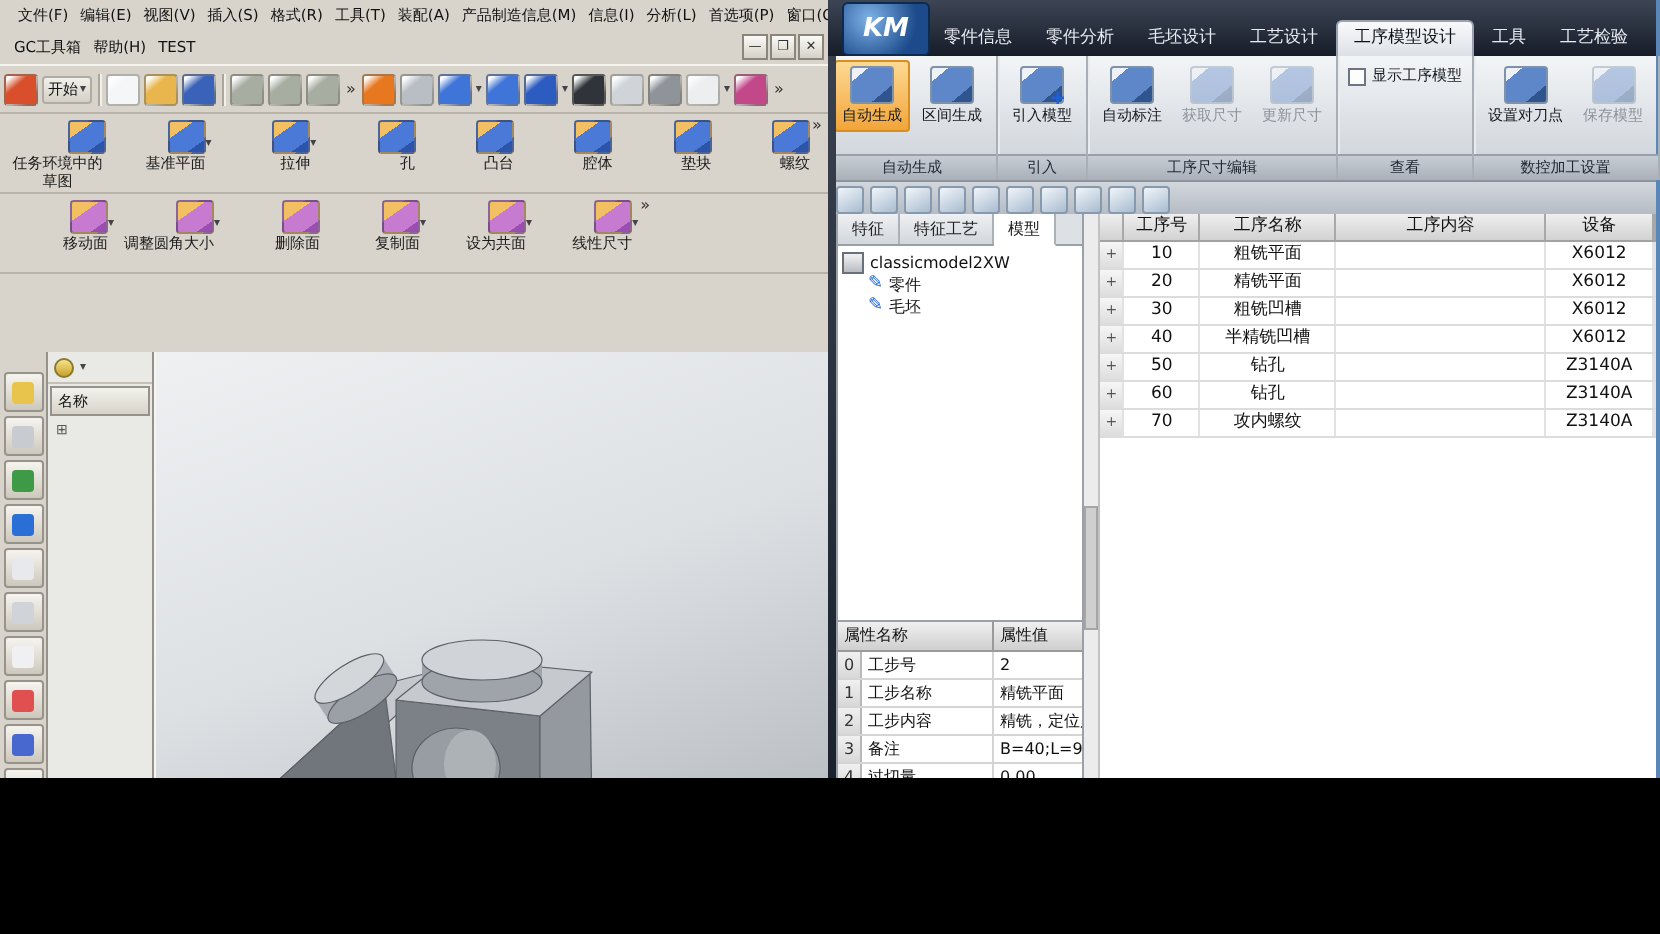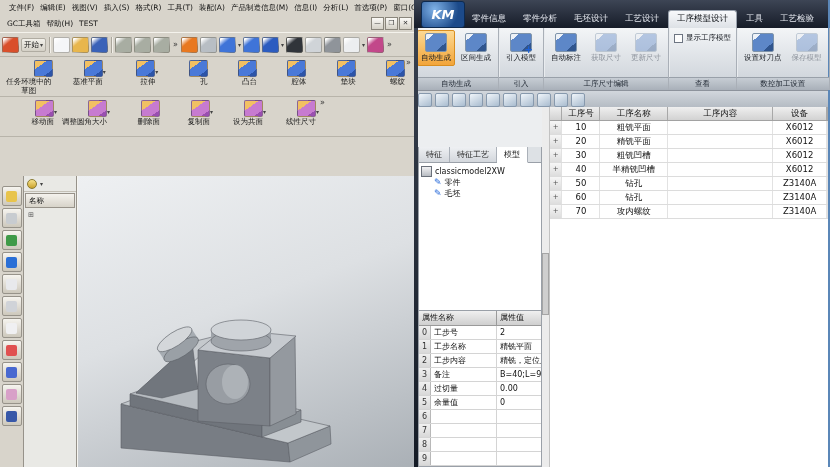--- a/index.html
+++ b/index.html
@@ -1,16 +1,16 @@
 <!DOCTYPE html>
 <html><head>
 <meta charset="utf-8">
 <style>
   html,body{margin:0;padding:0;background:#000;}
-  #screen{position:relative;width:830px;height:467px;overflow:hidden;
+  #screen{position:relative;width:830px;height:389px;overflow:hidden;
     font-family:"DejaVu Sans","Liberation Sans",sans-serif;color:#111;
     -webkit-font-smoothing:antialiased;}
   
   #app-left{position:absolute;left:0;top:0;width:414px;height:467px;background:#d8d4cb;}
   .menubar{height:16px;display:flex;align-items:center;font-size:7.5px;
     background:#d8d4cb;white-space:nowrap;overflow:hidden;}
   .menubar .appico{width:12px;height:11px;margin:0 3px;border-radius:2px;
     background:linear-gradient(135deg,#4a8fe0 40%,#2a5cb0 40% 70%,#e8b64c 70%);}
   .menu-item{padding:0 3px;cursor:default;}
   .menubar2{height:16px;display:flex;align-items:center;font-size:7.5px;background:#d8d4cb;position:relative;}
@@ -74,21 +74,21 @@
   .rbtn.disabled .ri{opacity:.4;}
   .ri .plus{position:absolute;right:-2px;bottom:-3px;color:#1d62d8;font-size:10px;font-weight:bold;line-height:8px;}
   .chkrow{display:flex;align-items:center;gap:3px;font-size:7.5px;padding:3px 2px;color:#14181f;white-space:nowrap;}
   .chk{width:7px;height:7px;border:1px solid #6d7582;background:#fdfdfd;}
   #minibar{height:17px;background:linear-gradient(#d2d7dd,#b3bac2);display:flex;align-items:center;
     padding-left:4px;gap:3px;border-bottom:1px solid #969ca4;}
   .mico{width:12px;height:12px;border-radius:2px;border:1px solid #8799ad;
     background:linear-gradient(150deg,#f0f5fa,#a9bccf);}
   #redge{position:absolute;left:0;top:28px;width:4px;bottom:0;background:linear-gradient(#39414f,#141b26);}
   #rmain{position:absolute;left:4px;top:107px;right:0;bottom:0;display:flex;background:#eceef0;}
-  #lpanel{width:124px;display:flex;flex-direction:column;background:#fff;border:1px solid #9aa0a8;border-top:none;box-sizing:border-box;margin-top:40px;}
+  #lpanel{width:124px;display:flex;flex-direction:column;background:#fff;border:1px solid #9aa0a8;border-top:none;box-sizing:border-box;}
   #ltabs{height:15px;display:flex;background:#dde1e5;border-bottom:1px solid #9aa0a8;font-size:8px;}
   .ltab{padding:0 7px;display:flex;align-items:center;border-right:1px solid #abb1b9;color:#222;background:linear-gradient(#eef0f3,#d3d7dc);}
   .ltab.active{background:#fff;border-bottom:1px solid #fff;margin-bottom:-1px;}
   #tree{flex:1;font-size:8px;padding:3px 2px;overflow:hidden;}
   .tnode{display:flex;align-items:center;gap:3px;height:11px;white-space:nowrap;}
   .tnode .doc{width:9px;height:9px;background:linear-gradient(#f2f2f4,#b8bcc2);border:1px solid #6a707a;display:inline-block;}
   .tchild{margin-left:13px;}
   .tchild .pen{color:#1d62d8;font-size:9px;line-height:9px;}
   #pgrid{border-top:1px solid #9aa0a8;font-size:8px;}
   .prow{display:flex;height:13px;line-height:13px;border-bottom:1px solid #d4d4d4;}

